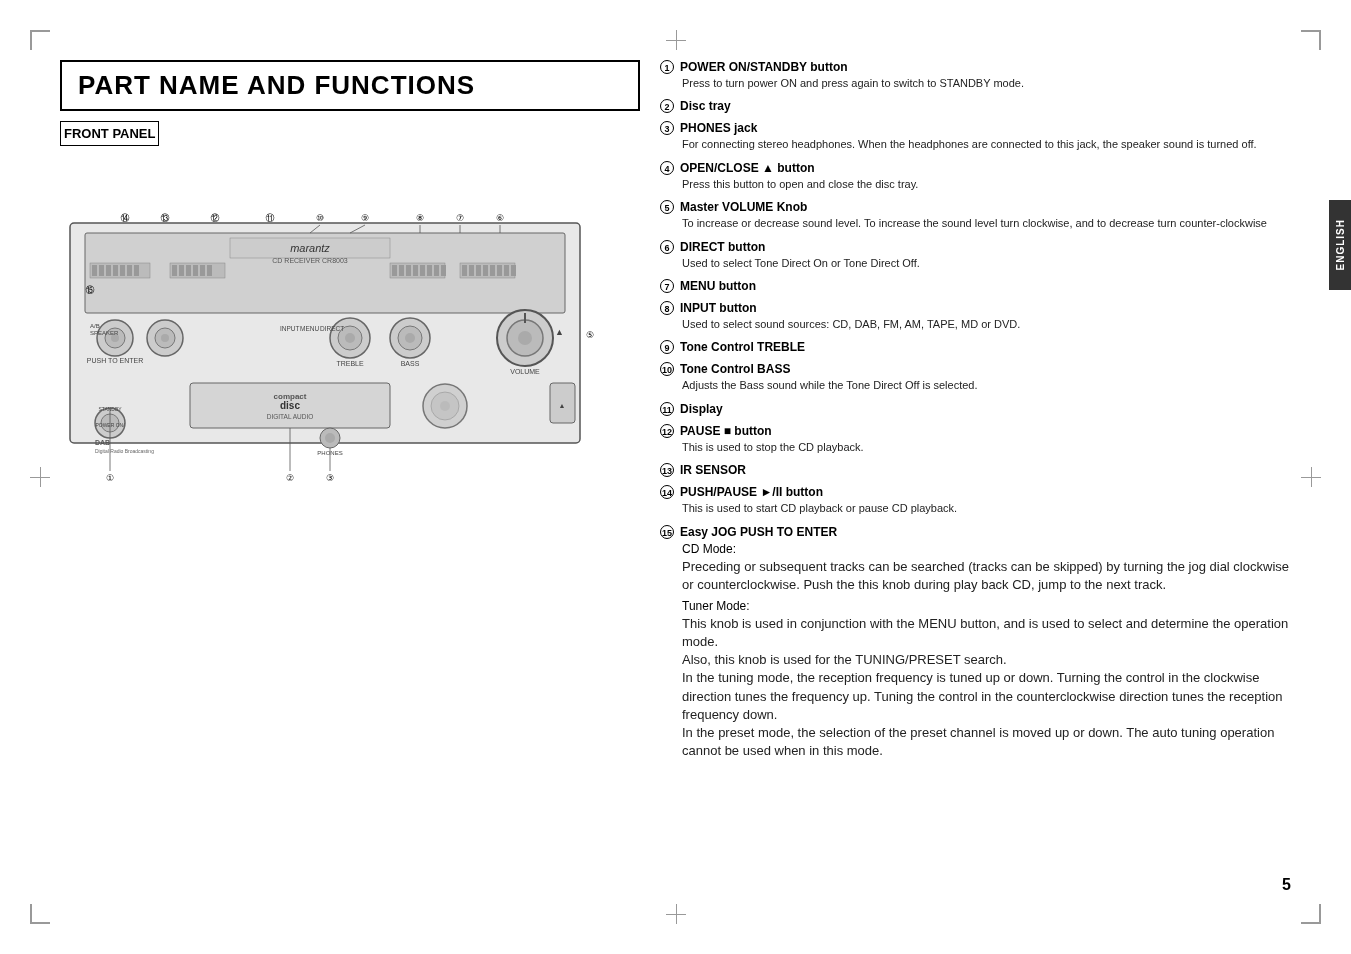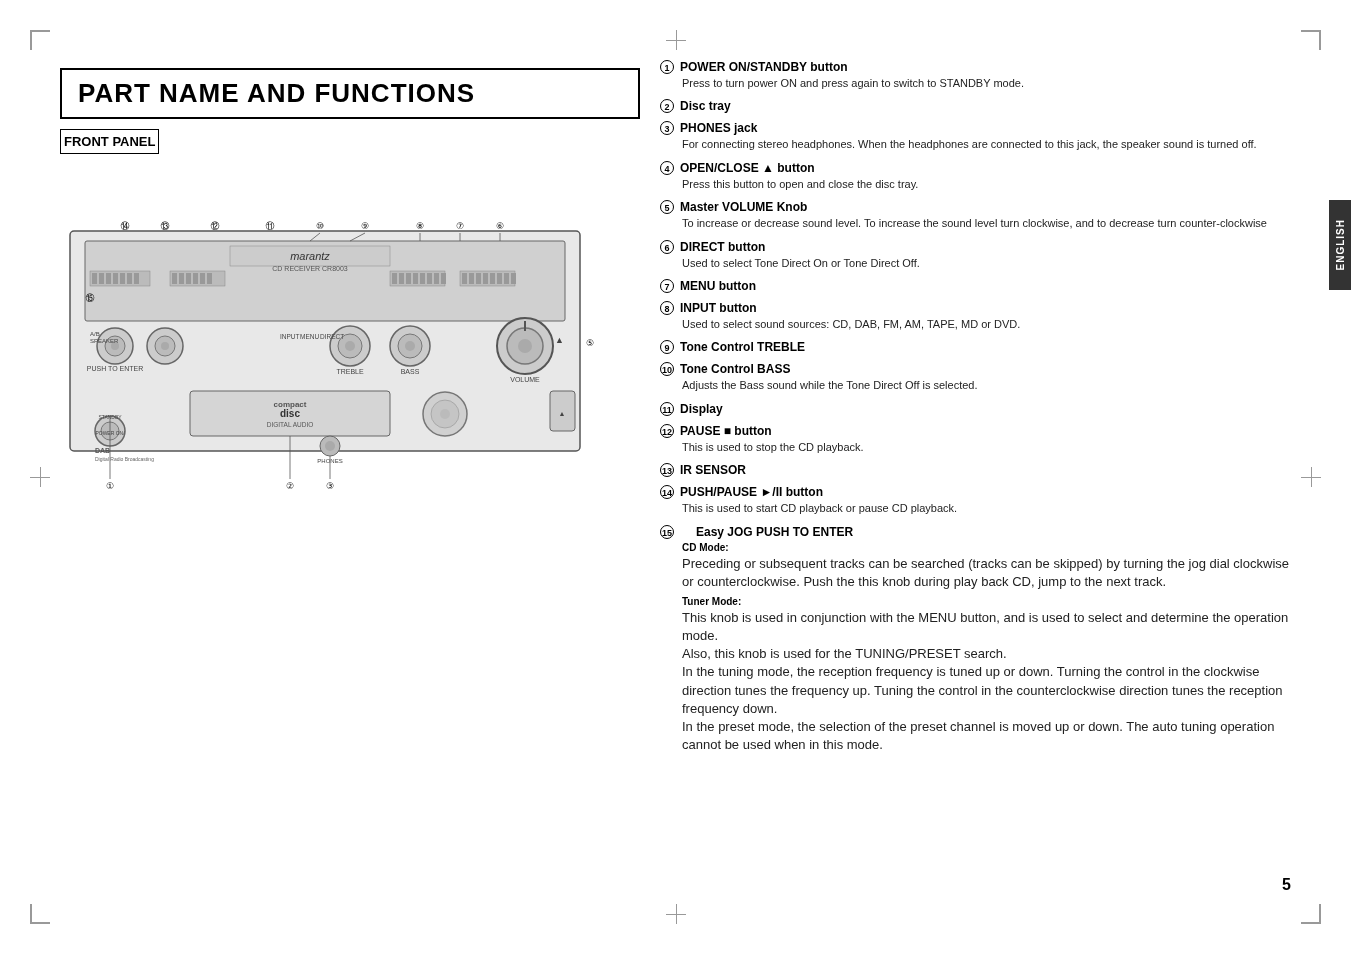--- a/index.html
+++ b/index.html
@@ -171,21 +171,21 @@
       position: absolute;
       top: 60px;
       left: 60px;
       right: 60px;
       bottom: 60px;
     }
 
     
     .left-column {
       position: absolute;
-      top: 8px;
+      top: 0;
       left: 0;
       width: 580px;
     }
 
     
     .right-column {
       position: absolute;
       top: 0;
       left: 600px;
       right: 0;
@@ -247,34 +247,34 @@
       color: #222;
     }
 
     
     .jog-section {
       margin-top: 5px;
     }
     .jog-header {
       display: flex;
       align-items: baseline;
-      gap: 20px;
+      gap: 4px;
       margin-bottom: 3px;
     }
     .jog-title {
       font-size: 12px;
       font-weight: bold;
     }
     .sub-section {
       margin-left: 22px;
       margin-bottom: 5px;
     }
     .sub-title {
-      font-size: 10px;
-      font-weight: bold;
+      font-size: 12px;
+      font-weight: normal;
       margin-bottom: 2px;
     }
     .sub-desc {
       font-size: 13px;
       line-height: 1.4;
       color: #222;
     }
 
     
     .cnum {

